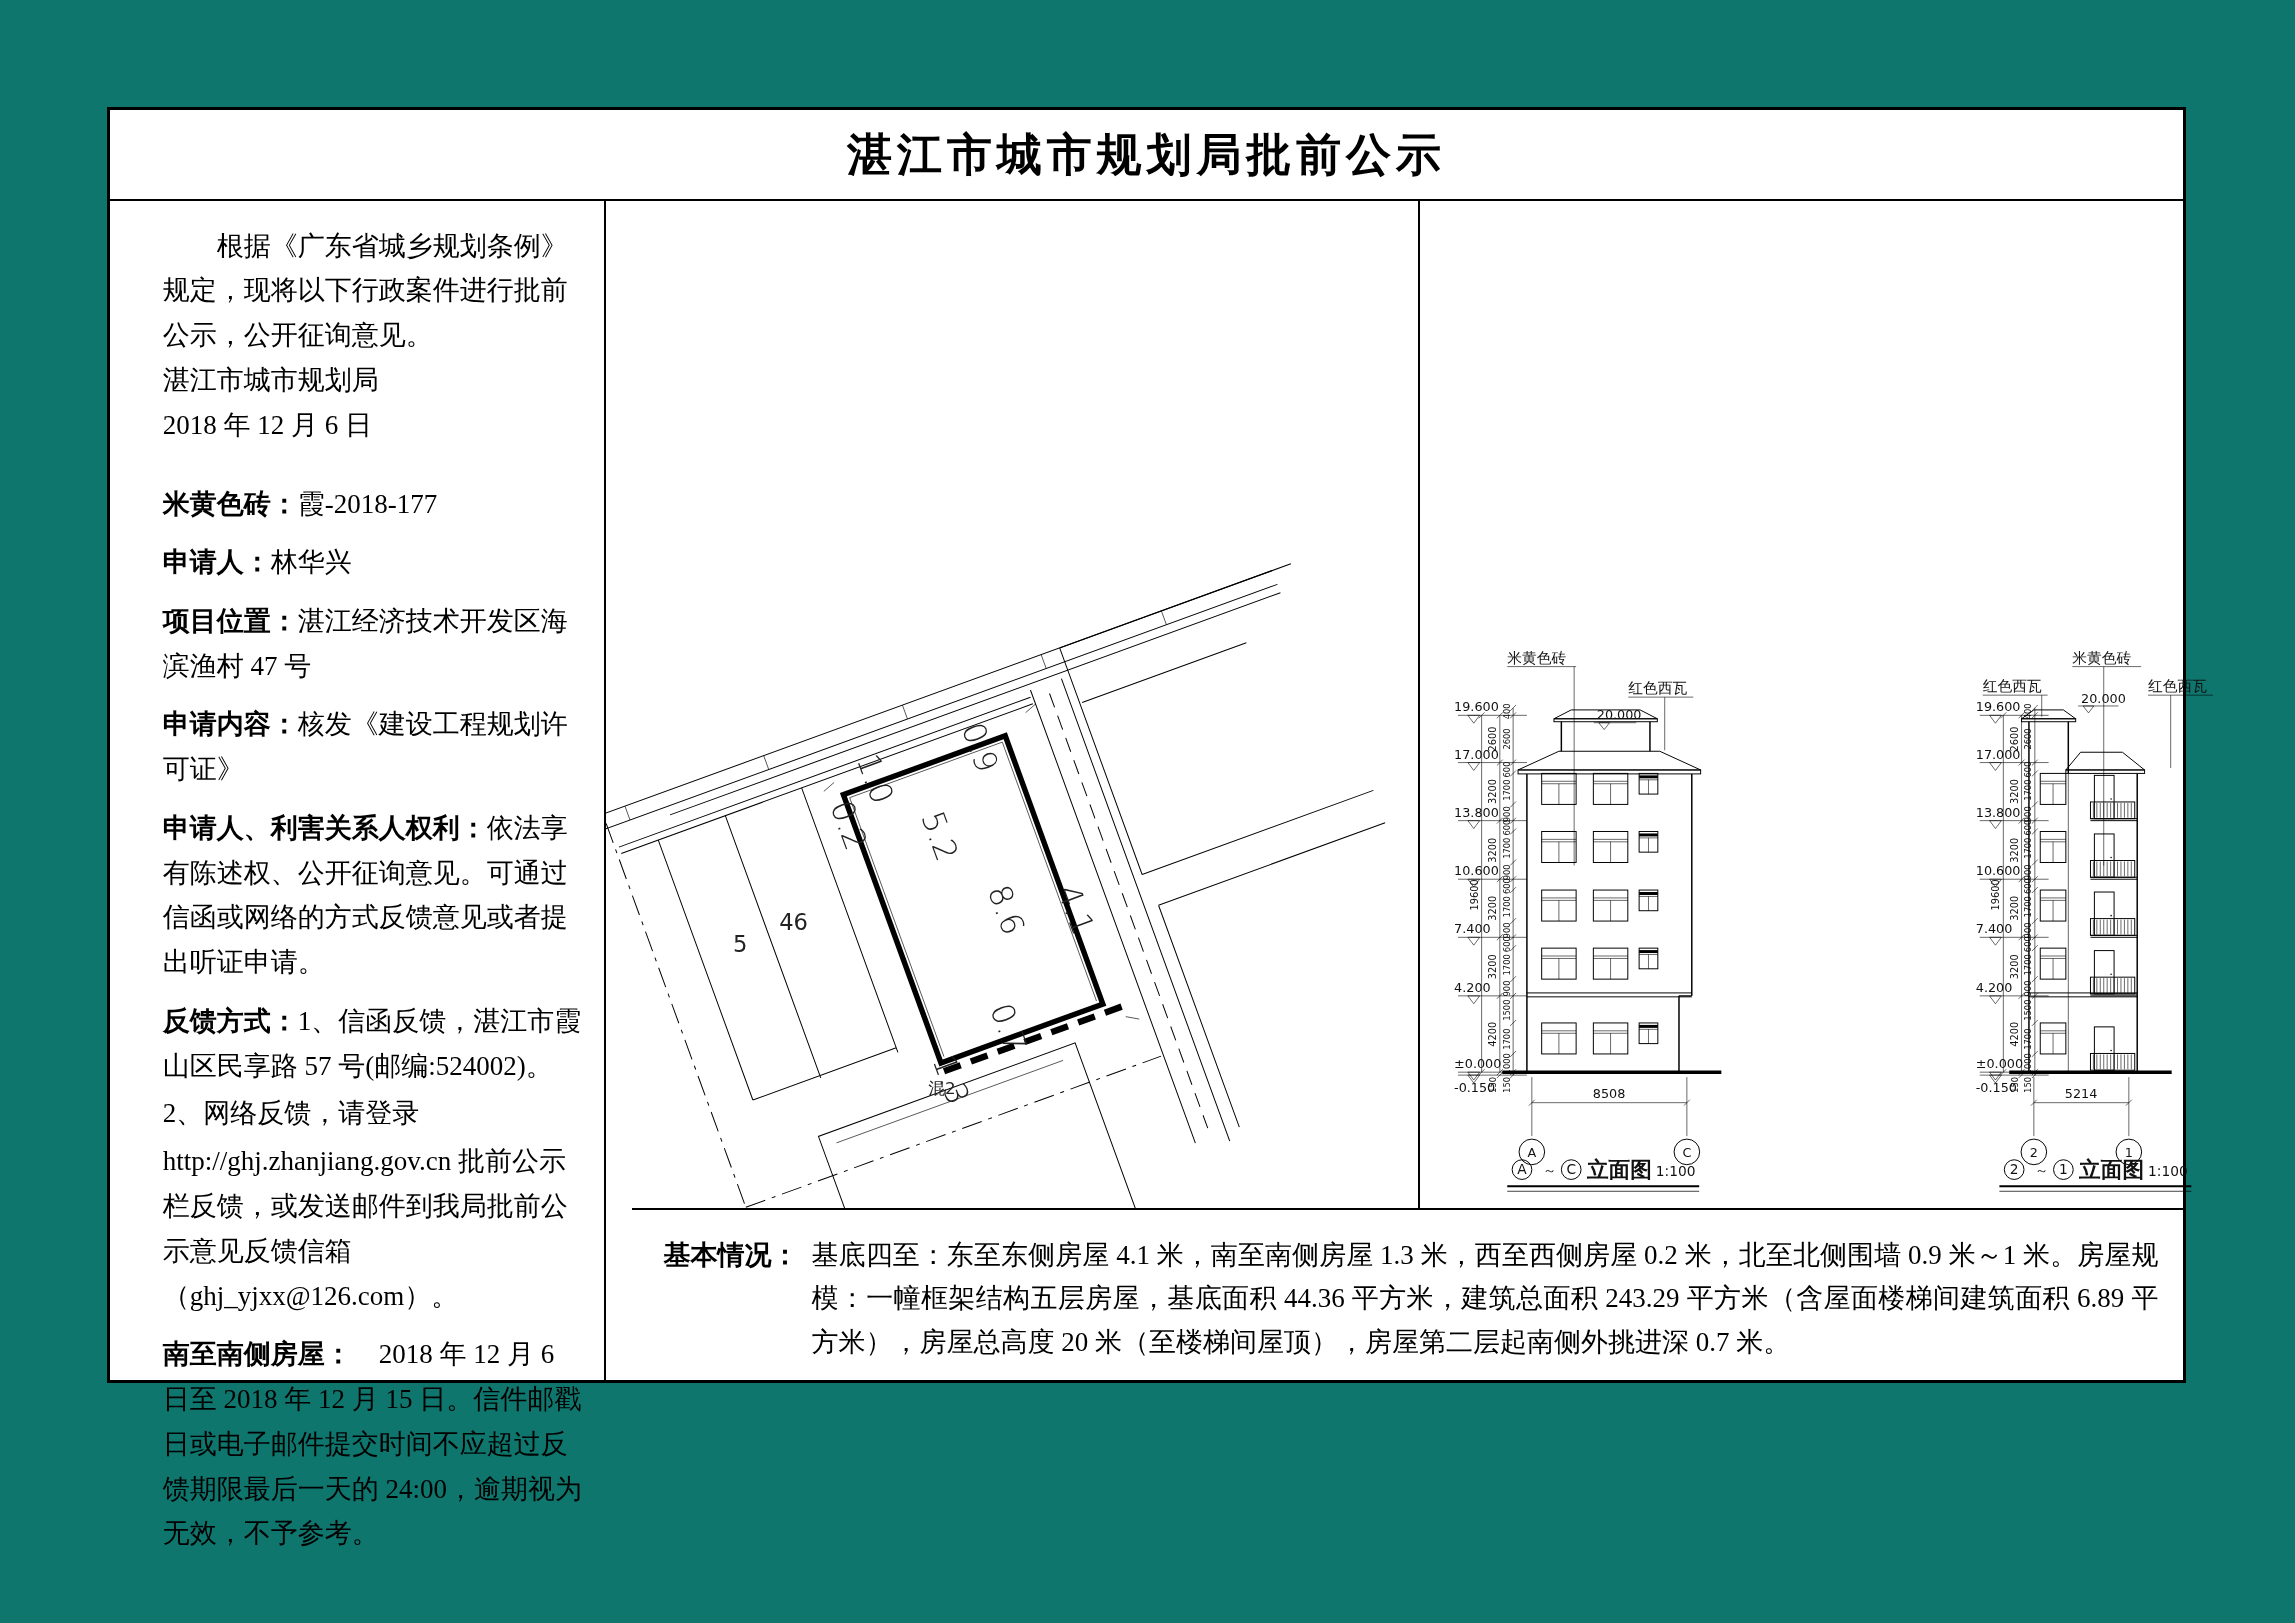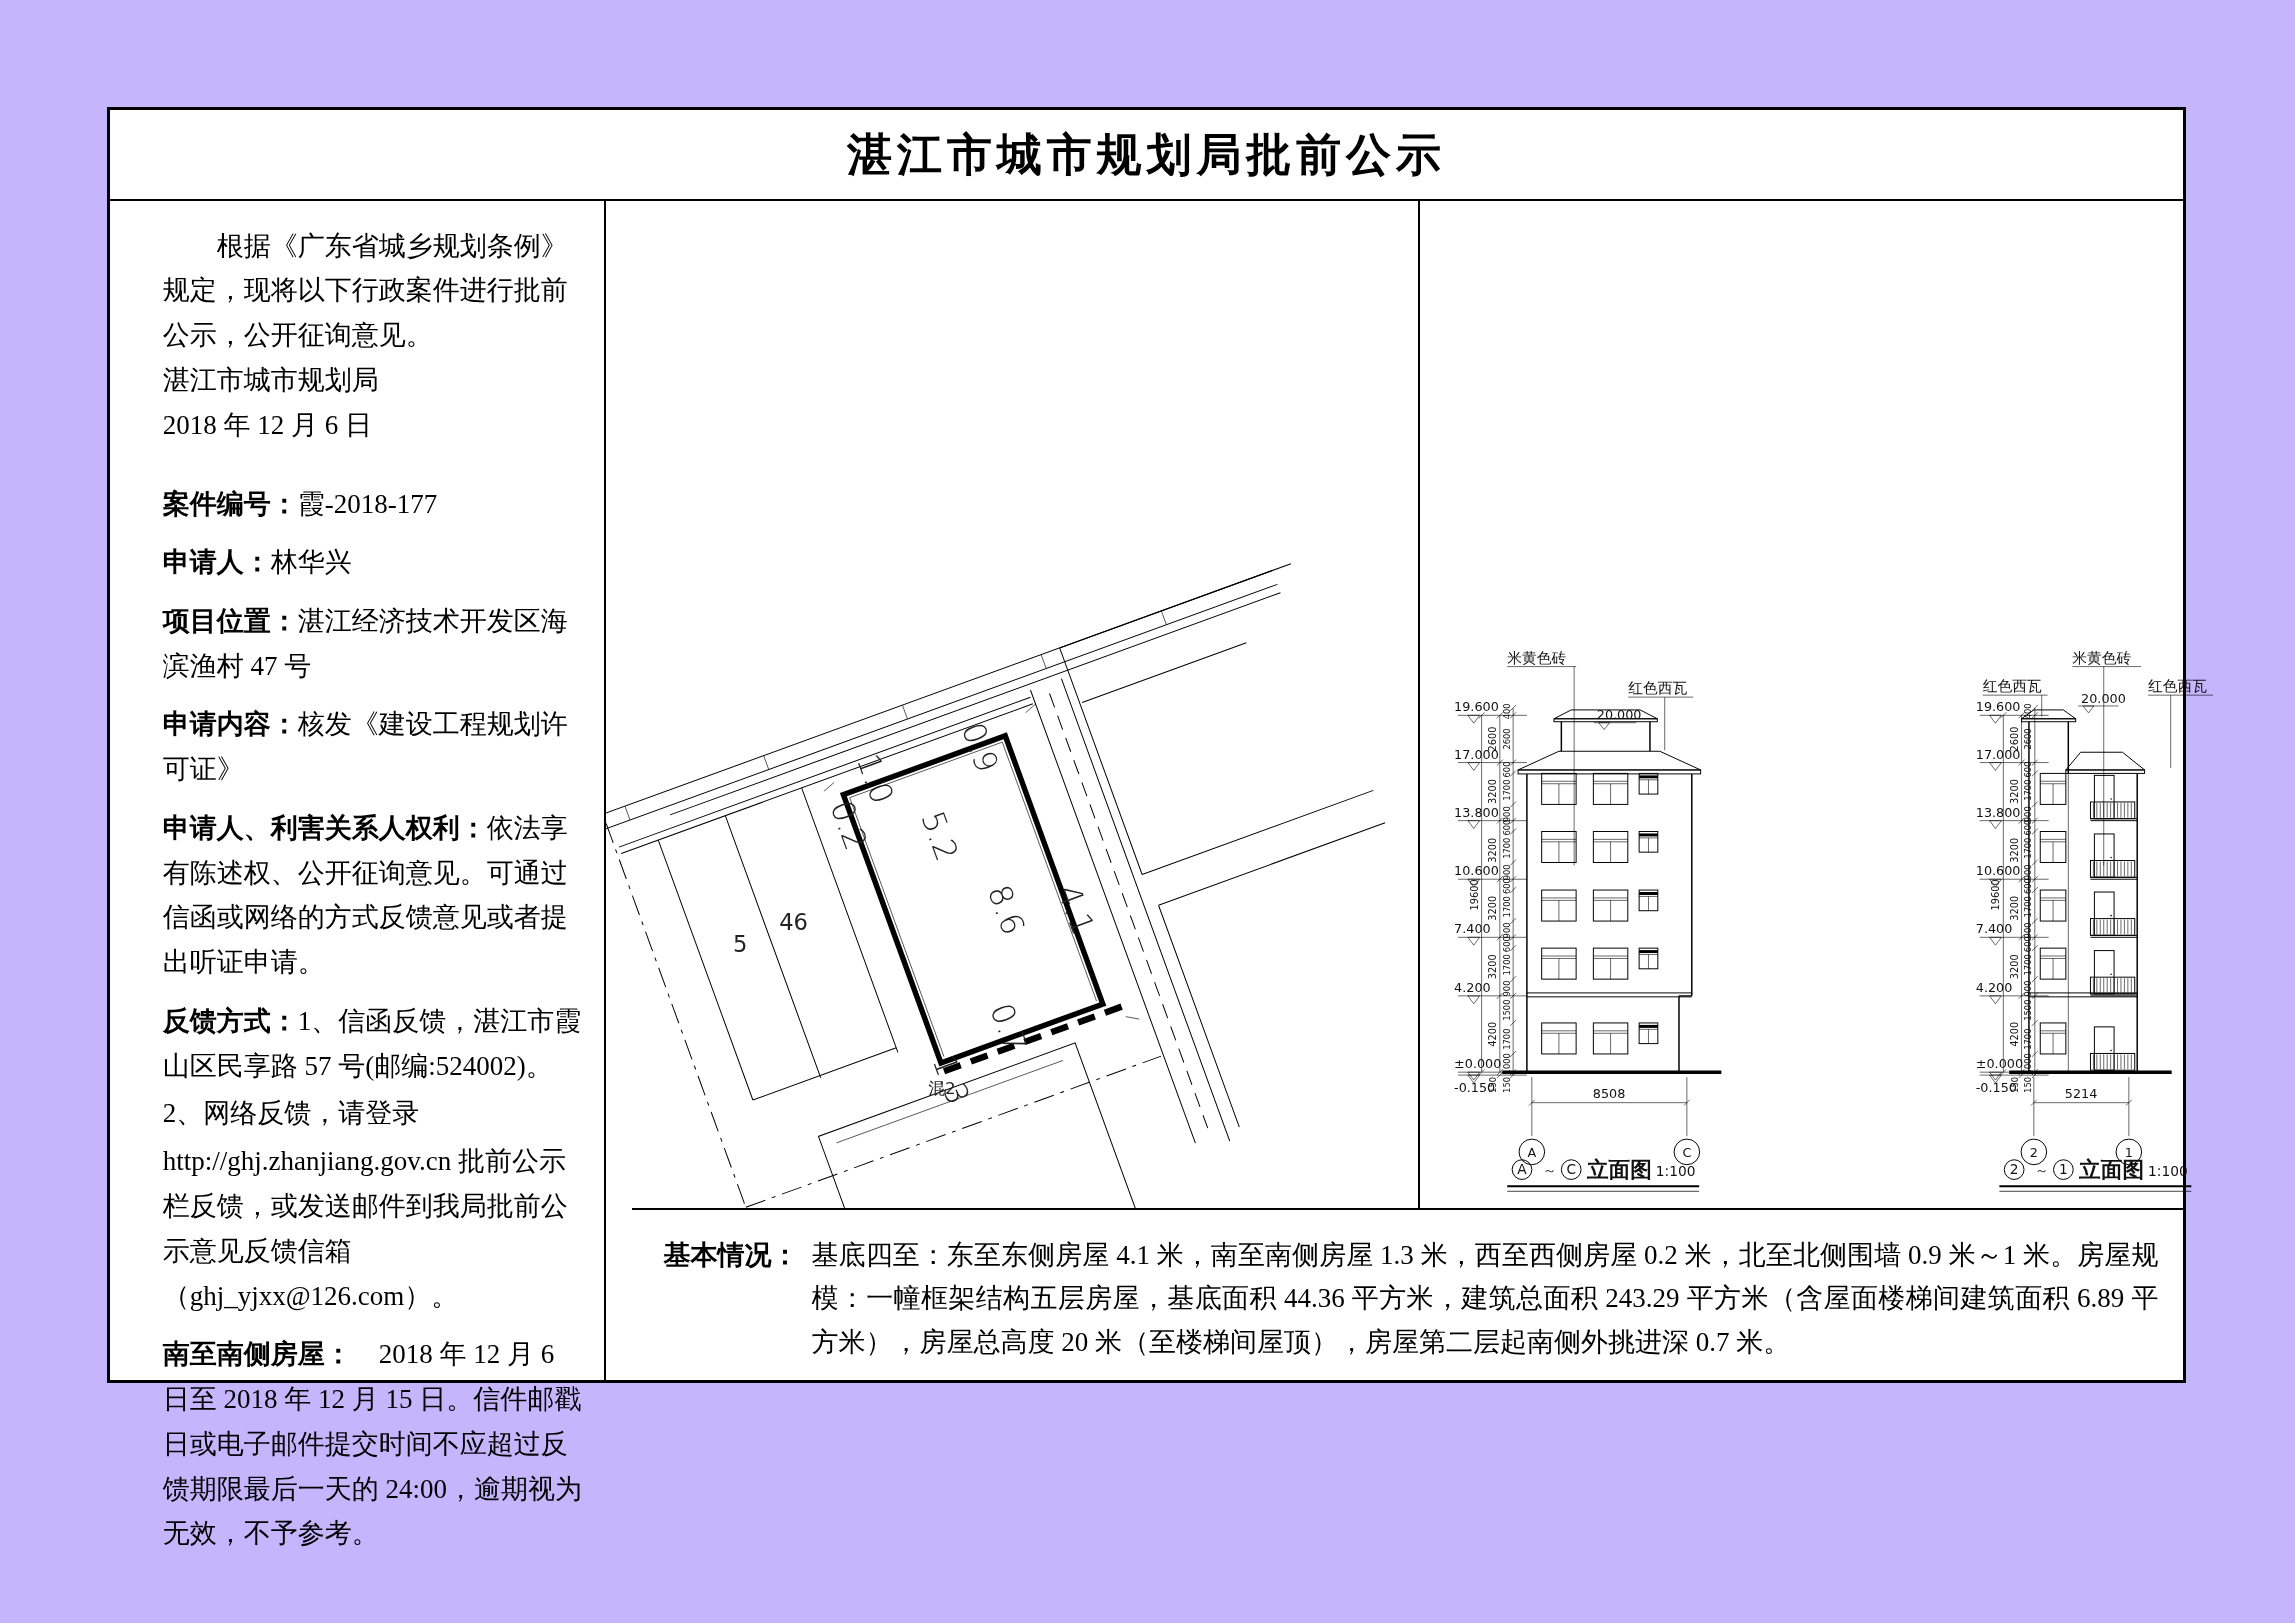--- a/index.html
+++ b/index.html
@@ -1,16 +1,16 @@
 <!DOCTYPE html>
 <html style="font-size:7.9px"><head>
 <meta charset="utf-8">
 <style>
   html,body{margin:0;padding:0;background:#fff;}
-  .page{position:relative;width:2295px;height:1623px;background:#c4b5fd;
+  .page{position:relative;width:2295px;height:1623px;background:#0f766e;
         font-family:"Liberation Serif","DejaVu Serif",serif;color:#000;}
   .outer{position:absolute;left:107px;top:107px;width:2079px;height:1276px;
          border:3px solid #000;box-sizing:border-box;background:#fff;}
   .titlebar{height:89px;border-bottom:2.5px solid #000;display:flex;align-items:center;
             justify-content:center;font-size:45px;font-weight:bold;letter-spacing:4.9px;}
   .content{display:flex;height:1182px;}
   .leftcol{width:464px;border-right:2.5px solid #000;box-sizing:border-box;
            padding:17.7px 20.7px 9.8px 20.7px;font-size:27px;line-height:1.66;margin-left:32px;}
   .p-intro{text-indent:2em;margin:4.9px 0 0 0;}
   .p-right{text-align:left;padding-right:14.8px;margin:0;}
@@ -54,21 +54,21 @@
     <div class="titlebar">湛江市城市规划局批前公示</div>
 
     <div class="content">
 
       <div class="leftcol">
         <p class="p-intro">根据《广东省城乡规划条例》规定，现将以下行政案件进行批前公示，公开征询意见。</p>
         <p class="p-right">湛江市城市规划局</p>
         <p class="p-right">2018 年 12 月 6 日</p>
 
         <div class="item" style="margin-top:34px">
-          <span class="b">案件编号：</span><span>霞-2018-177</span>
+          <span class="b">米黄色砖：</span><span>霞-2018-177</span>
         </div>
         <div class="item">
           <span class="b">申请人：</span><span>林华兴</span>
         </div>
         <div class="item">
           <span class="b">项目位置：</span><span>湛江经济技术开发区海滨渔村 47 号</span>
         </div>
         <div class="item">
           <span class="b">申请内容：</span><span>核发《建设工程规划许可证》</span>
         </div>

